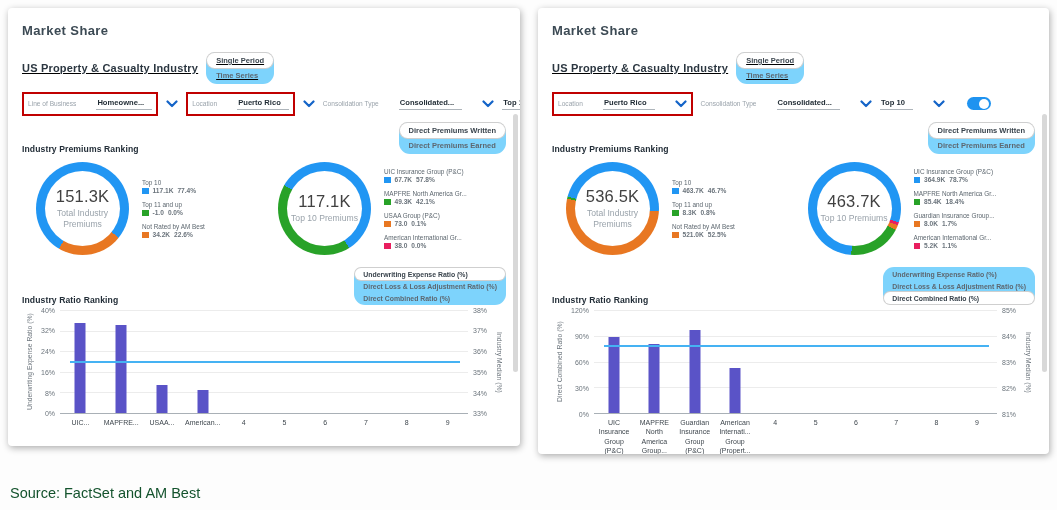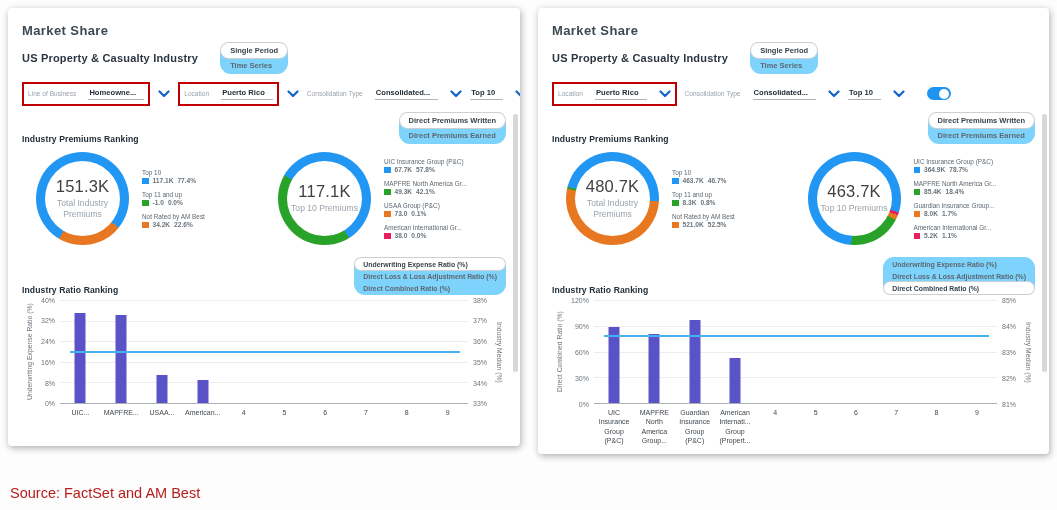--- a/index.html
+++ b/index.html
@@ -12,30 +12,30 @@
 
   .card {
     position:absolute; top:8px; background:#ffffff; border-radius:4px;
     box-shadow:1px 2px 7px rgba(0,0,0,.32); padding:15px 14px 10px 14px; overflow:hidden;
   }
   .card.left  { left:8px;   width:512px; height:438px; }
   .card.right { left:538px; width:511px; height:446px; }
 
   .card-title { font-size:13px; font-weight:600; color:#3c4a54; letter-spacing:.4px; }
 
-  .subtitle-row { display:flex; align-items:center; gap:22px; margin-top:4px; }
+  .subtitle-row { display:flex; align-items:center; gap:8px; margin-top:14px;text-decoration:underline; }
   .subtitle { font-size:11px; font-weight:700; color:#2b3640; letter-spacing:.2px; }
 
   .seg { display:inline-flex; background:#7dd3fc; border-radius:11px; padding:1px;flex-direction:column; }
   .seg-btn { border-radius:10px; padding:3px 9px; font-size:7.5px; font-weight:600; color:#5d6770; white-space:nowrap; cursor:default; }
   .seg-btn.sel { background:#fff; box-shadow:0 0 0 1px #cfcfcf; color:#39434c; }
   .seg.tiny .seg-btn { font-size:6.9px; padding:2.5px 8px; }
 
   .filter-row { display:flex; align-items:center; gap:8px; margin-top:13px; }
-  .filter { display:flex; align-items:center; gap:12px; }
+  .filter { display:flex; align-items:center; gap:20px; }
   .flabel { font-size:6.6px; color:#9aa3ab; white-space:nowrap; }
   .fvalue { font-size:7.6px; font-weight:700; color:#1f2a33; border-bottom:1px solid #aeb5bb; padding:0 8px 2px 1px; white-space:nowrap; }
   .chev { display:inline-flex; align-items:center; }
   .flagbox { display:inline-flex; align-items:center; border:2px solid #c00000; padding:4px 4px; margin:-6px 0; }
   .toggle-group { display:flex; align-items:center; gap:5px; margin-left:14px; }
   .switch { width:24px; height:13px; border-radius:7px; background:#1f93f0; position:relative; display:inline-block; }
   .switch .knob { position:absolute; right:1.5px; top:1.5px; width:10px; height:10px; border-radius:50%; background:#fff; }
 
   .section-row { display:flex; justify-content:space-between; align-items:flex-end; margin-top:12px; }
   .section-title { font-size:8.6px; font-weight:700; color:#232e38; letter-spacing:.1px; }
@@ -72,21 +72,21 @@
   .chart-legend { display:flex; justify-content:center; align-items:center; gap:16px; }
   .card.left  .chart-legend { margin-top:36px; }
   .card.right .chart-legend { margin-top:10px; }
   .cl-item { display:flex; align-items:center; gap:4px; }
   .cl-text { font-size:7px; color:#3f474e; }
   .cl-line { width:14px; height:2px; background:#45b2f3; }
   .cl-dot  { width:7.5px; height:7.5px; border-radius:50%; background:#5a53c7; }
 
   .scroll-thumb { position:absolute; right:2px; top:106px; width:5px; height:258px; background:#d8d8d8; border-radius:3px; }
 
-  .source { position:absolute; left:10px; top:485px; font-size:14.5px; color:#b91c1c; }
+  .source { position:absolute; left:10px; top:485px; font-size:14.5px; color:#14532d; }
 </style>
 </head>
 <body>
 
 <div class="stage">
 
   <div class="card left">
     <div class="card-title">Market Share</div>
 
     <div class="subtitle-row">
@@ -364,21 +364,21 @@
       <div class="seg">
           <span class="seg-btn sel">Direct Premiums Written</span>
           <span class="seg-btn">Direct Premiums Earned</span>
         </div>
     </div>
 
     <div class="donut-row">
       <div class="donut-group">
         <div class="donut" style="background: conic-gradient(from 285deg, rgb(33, 150, 243) 0%, rgb(33, 150, 243) 46.7%, rgb(232, 119, 34) 46.7%, rgb(232, 119, 34) 99.2%, rgb(40, 162, 40) 99.2%, rgb(40, 162, 40) 100%);">
           <div class="donut-center">
-            <div class="dval">480.7K</div>
+            <div class="dval">536.5K</div>
             <div class="dlab">Total Industry Premiums</div>
           </div>
         </div>
         <div class="dlegend">
             <div class="dleg-item">
               <div class="dleg-name">Top 10</div>
               <div class="dleg-row">
                 <span class="sw" style="background: rgb(33, 150, 243);"></span>
                 <span class="dleg-val">463.7K</span>
                 <span class="dleg-val">46.7%</span>

